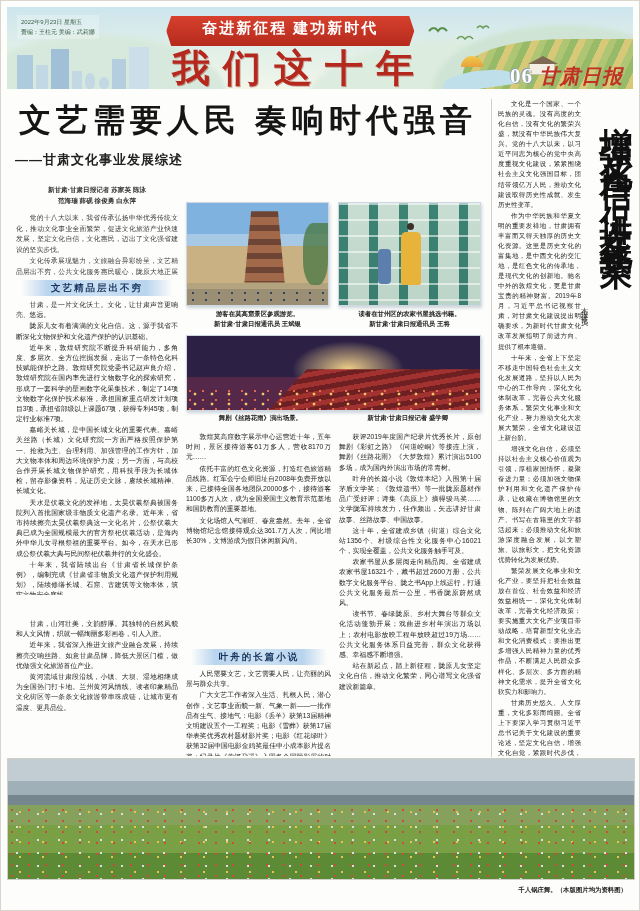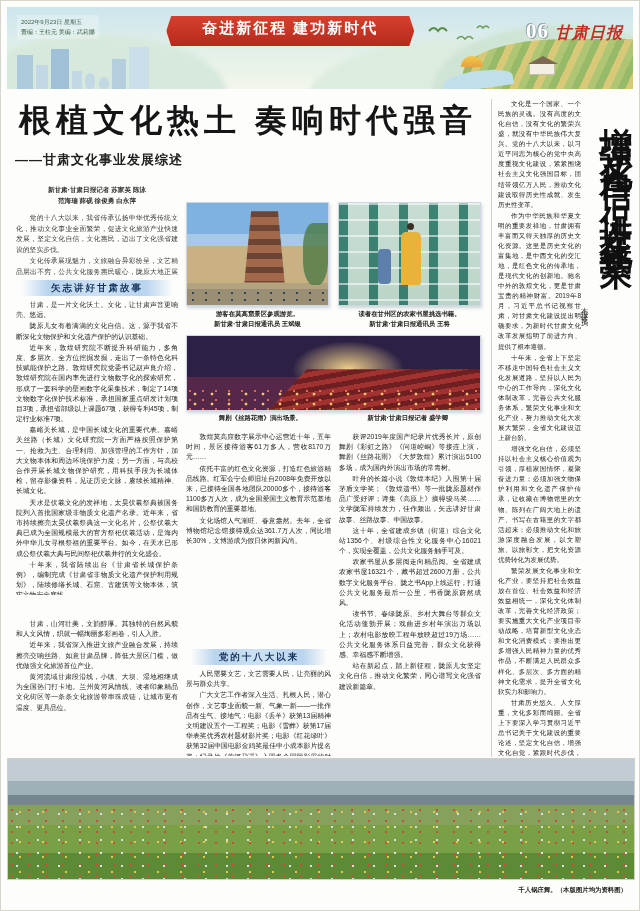--- a/index.html
+++ b/index.html
@@ -40,21 +40,21 @@
             background:linear-gradient(180deg,#d7402d,#b52a1c); color:#fff; font-weight:bold;
             font-size:15px; letter-spacing:2px; text-align:center; line-height:24px;
             clip-path:polygon(2% 0,98% 0,100% 50%,98% 100%,2% 100%,0 50%); box-shadow:0 1px 2px rgba(0,0,0,.2); }
   .slogan { position:absolute; left:50%; top:36px; transform:translateX(-58%); color:#b5281e;
             font-family:"Liberation Serif", serif; font-weight:bold; font-size:38px; letter-spacing:13px;
             white-space:nowrap; text-shadow:1px 1px 0 rgba(140,20,10,.35); }
   .masthead { position:absolute; right:10px; top:12px; display:flex; align-items:baseline; gap:6px; }
   .pageno { font-family:"Liberation Serif", serif; font-size:21px; font-weight:bold; color:#fff;
             text-shadow:0 0 1px #8fa3ad, 1px 1px 0 #8fa3ad, -1px -1px 0 #8fa3ad; letter-spacing:1px; }
   .paper-name { font-family:Liberation Serif, serif; font-style:italic; font-weight:bold;
-                font-size:16px; color:#c03125; letter-spacing:1px; }
+                font-size:20px; color:#c03125; letter-spacing:1px;margin-top:44px; }
 
   
   .headline { position:absolute; left:14px; top:98px; width:466px; text-align:center;
               font-size:32px; font-weight:bold; color:#151515; letter-spacing:5px; white-space:nowrap; }
   .subtitle { position:absolute; left:14px; top:150px; width:466px; 
               font-size:13px; font-weight:bold; color:#222; letter-spacing:1px; }
   .byline { position:absolute; left:15px; top:183px; width:162px; text-align:center;
             font-size:6.6px; font-weight:bold; color:#333; line-height:1.7; }
   .intro { position:absolute; left:15px; top:212px; width:162px; height:62px; overflow:hidden;
            font-family:"Liberation Serif", serif; font-size:6.8px; line-height:1.55;
@@ -154,38 +154,39 @@
     <svg class="birds" width="70" height="26" viewBox="0 0 70 26">
       <path d="M2 8 Q7 2 11 8 Q15 2 20 8" stroke="#5a8f4a" stroke-width="2" fill="none"></path>
       <path d="M30 16 Q34 11 38 16 Q42 11 46 16" stroke="#6a9b55" stroke-width="1.6" fill="none"></path>
       <path d="M50 5 Q53 1 56 5 Q59 1 62 5" stroke="#6a9b55" stroke-width="1.4" fill="none"></path>
     </svg>
     <div class="date-block">
       <div>2022年9月23日 星期五</div>
       <div>责编：王柱元 美编：武莉娜</div>
     </div>
     <div class="ribbon">奋进新征程 建功新时代</div>
+    <div class="slogan">我们这十年</div>
     <div class="masthead">
       <span class="pageno">06</span>
       <span class="paper-name">甘肃日报</span>
     </div>
   </div>
 
-  <div class="headline">根植文化热土 奏响时代强音</div>
+  <div class="headline">文艺需要人民 奏响时代强音</div>
   <div class="subtitle">——甘肃文化事业发展综述</div>
   <div class="byline">
     <div>新甘肃·甘肃日报记者 苏家英 陈泳</div>
     <div>范海瑞 薛砚 徐俊勇 白永萍</div>
   </div>
   <div class="intro">
       <p>党的十八大以来，我省传承弘扬中华优秀传统文化，推动文化事业全面繁荣，促进文化旅游产业快速发展，坚定文化自信，文化惠民，迈出了文化强省建设的坚实步伐。</p>
       <p>文化传承展现魅力，文旅融合异彩纷呈，文艺精品层出不穷，公共文化服务惠民暖心，陇原大地正展现出一幅幅洒满文化自信的斑斓画卷，在新时代焕发光彩。</p>
     </div>
 
-  <div class="sec-head" id="sec1">矢志讲好甘肃故事</div>
+  <div class="sec-head" id="sec1">文艺精品层出不穷</div>
   <div class="coltext" id="col1a">
       <p>甘肃，是一片文化沃土。文化，让甘肃声音更响亮、悠远。</p>
       <p>陇原儿女有着满满的文化自信。这，源于我省不断深化文物保护和文化遗产保护的认识基础。</p>
       <p>近年来，敦煌研究院不断提升科研能力，多角度、多层次、全方位挖掘发掘，走出了一条特色化科技赋能保护之路。敦煌研究院党委书记赵声良介绍，敦煌研究院在国内率先进行文物数字化的探索研究，形成了一套科学的壁画数字化采集技术，制定了14项文物数字化保护技术标准，承担国家重点研发计划项目3项，承担省部级以上课题67项，获得专利45项，制定行业标准7项。</p>
       <p>嘉峪关长城，是中国长城文化的重要代表。嘉峪关丝路（长城）文化研究院一方面严格按照保护第一、抢救为主、合理利用、加强管理的工作方针，加大文物本体和周边环境保护力度；另一方面，与高校合作开展长城文物保护研究，用科技手段为长城体检，留存影像资料，见证历史文脉，赓续长城精神、长城文化。</p>
       <p>天水是伏羲文化的发祥地，太昊伏羲祭典被国务院列入首批国家级非物质文化遗产名录。近年来，省市持续擦亮太昊伏羲祭典这一文化名片，公祭伏羲大典已成为全国规模最大的官方祭祀伏羲活动，是海内外中华儿女寻根祭祖的重要平台。如今，在天水已形成公祭伏羲大典与民间祭祀伏羲并行的文化盛会。</p>
       <p>十年来，我省陆续出台《甘肃省长城保护条例》，编制完成《甘肃省非物质文化遗产保护利用规划》，陆续修缮长城、石窟、古建筑等文物本体，筑牢文物安全底线。</p>
     </div>
   <div class="coltext" id="col1b">
       <p>甘肃，山河壮美，文韵醇厚。其独特的自然风貌和人文风情，织就一幅绚丽多彩画卷，引人入胜。</p>
@@ -223,21 +224,21 @@
   <div class="caption" id="cap3">
     <span>舞剧《丝路花雨》演出场景。</span>
     <span>新甘肃·甘肃日报记者 盛学卿</span>
   </div>
 
   <div class="coltext" id="col2a">
       <p>敦煌莫高窟数字展示中心运营近十年，五年时间，景区接待游客61万多人，营收8170万元……</p>
       <p>依托丰富的红色文化资源，打造红色旅游精品线路。红军会宁会师旧址自2008年免费开放以来，已接待全国各地团队20000多个，接待游客1100多万人次，成为全国爱国主义教育示范基地和国防教育的重要基地。</p>
       <p>文化场馆人气渐旺、春意盎然。去年，全省博物馆纪念馆接待观众达361.7万人次，同比增长30%，文博游成为假日休闲新风尚。</p>
     </div>
-  <div class="sec-head" id="sec3">党的十八大以来</div>
+  <div class="sec-head" id="sec3">叶舟的长篇小说</div>
   <div class="coltext" id="col2b">
       <p>人民需要文艺，文艺需要人民，让亮丽的风景与群众共享。</p>
       <p>广大文艺工作者深入生活、扎根人民，潜心创作，文艺事业面貌一新、气象一新——一批作品有生气、接地气：电影《丢羊》获第13届精神文明建设五个一工程奖；电影《雪葬》获第17届华表奖优秀农村题材影片奖；电影《红花绿叶》获第32届中国电影金鸡奖最佳中小成本影片提名奖；纪录片《黄河尕谣》入围多个国际影展的对话。</p>
     </div>
   <div class="coltext" id="col3">
       <p>获评2019年度国产纪录片优秀长片，原创舞剧《彩虹之路》《问道崆峒》等接连上演，舞剧《丝路花雨》《大梦敦煌》累计演出5100多场，成为国内外演出市场的常青树。</p>
       <p>叶舟的长篇小说《敦煌本纪》入围第十届茅盾文学奖；《敦煌遗书》等一批陇原题材作品广受好评；诗集《高原上》摘得骏马奖……文学陇军持续发力，佳作频出，矢志讲好甘肃故事、丝路故事、中国故事。</p>
       <p>这十年，全省建成乡镇（街道）综合文化站1356个、村级综合性文化服务中心16021个，实现全覆盖，公共文化服务触手可及。</p>
       <p>农家书屋从多层阅走向精品阅。全省建成农家书屋16321个，藏书超过2600万册，公共数字文化服务平台、陇之书App上线运行，打通公共文化服务最后一公里，书香陇原蔚然成风。</p>
       <p>读书节、春绿陇原、乡村大舞台等群众文化活动蓬勃开展；戏曲进乡村年演出万场以上；农村电影放映工程年放映超过19万场……公共文化服务体系日益完善，群众文化获得感、幸福感不断增强。</p>

